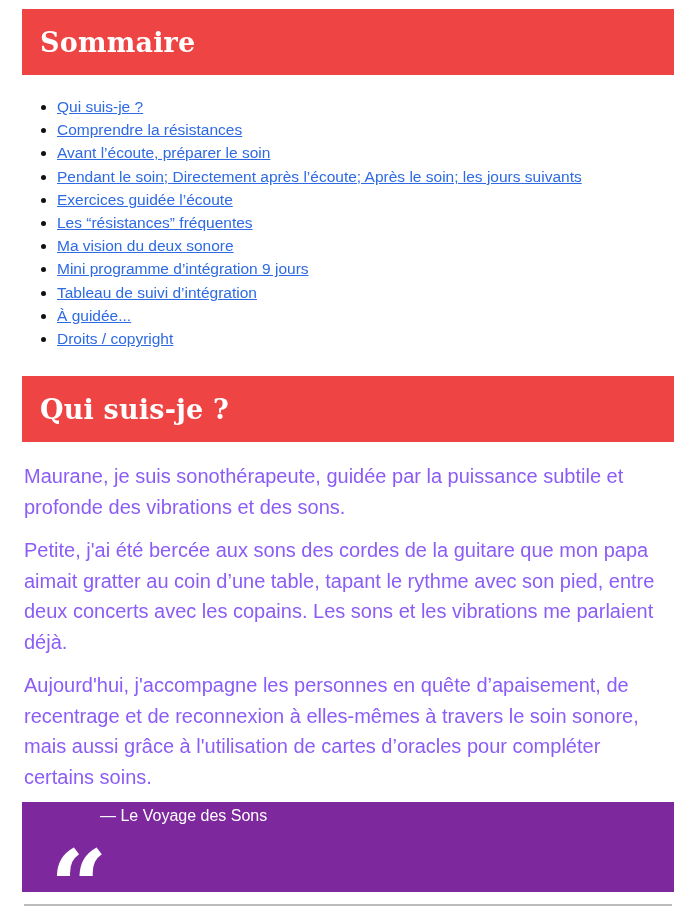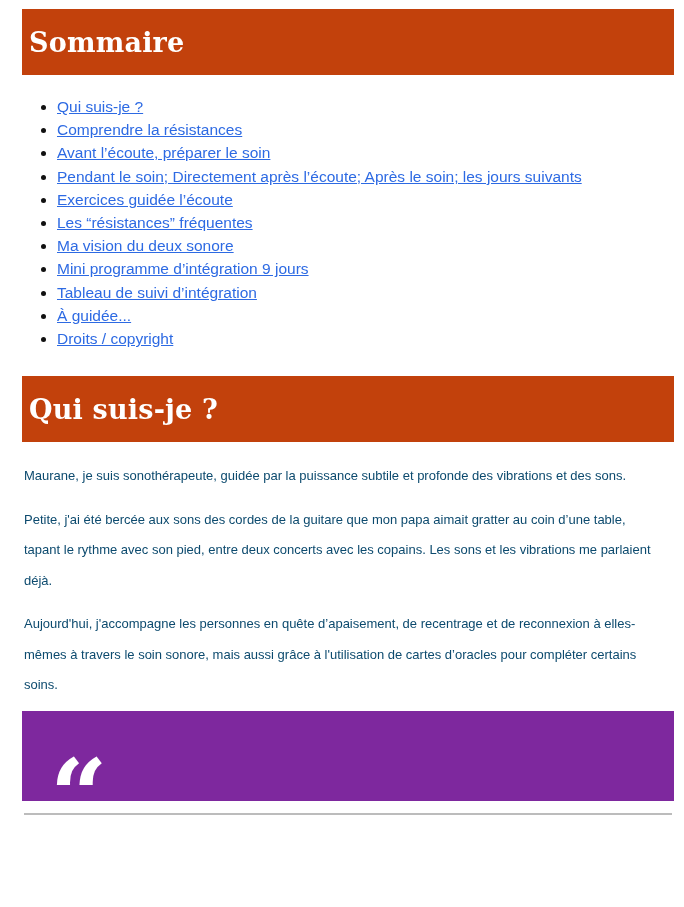--- a/index.html
+++ b/index.html
@@ -12,24 +12,24 @@
     height: 907px;
     overflow: hidden;
     font-family: "Liberation Sans", sans-serif;
     color: #161616;
   }
   .bar {
     box-sizing: border-box;
     margin-left: 22px;
     width: 652px;
     height: 66px;
-    background: #c2410c;
+    background: #ef4444;
     display: flex;
     align-items: center;
-    padding-left: 7px;
+    padding-left: 18px;
   }
   .bar .bar-title {
     color: #ffffff;
     font-family: "DejaVu Serif", "Liberation Serif", serif;
     font-weight: 700;
     font-size: 27px;
     letter-spacing: 0.2px;
   }
   #sommaire-bar { margin-top: 9px; }
   #section-bar  { margin-top: 26px; }
@@ -46,23 +46,23 @@
   }
   ul.toc a {
     color: #2d6ae3;
     text-decoration: underline;
     cursor: pointer;
   }
 
   p.body-par {
     width: 640px;
     margin: 13px 0 0 24px;
-    font-size: 13px;
+    font-size: 20px;
     line-height: 30.5px;
-    color: #0c4a6e;
+    color: #8b5cf6;
   }
   p.body-par.first { margin-top: 19px; }
 
   .quote {
     position: relative;
     box-sizing: border-box;
     margin: 10px 0 0 22px;
     width: 652px;
     height: 90px;
     background: #7e289e;
@@ -125,15 +125,16 @@
 <header id="section-bar" class="bar">
   <span class="bar-title">Qui suis-je ?</span>
 </header>
 
 <p class="body-par first">Maurane, je suis sonothérapeute, guidée par la puissance subtile et profonde des vibrations et des sons.</p>
 <p class="body-par">Petite, j'ai été bercée aux sons des cordes de la guitare que mon papa aimait gratter au coin d’une table, tapant le rythme avec son pied, entre deux concerts avec les copains. Les sons et les vibrations me parlaient déjà.</p>
 <p class="body-par">Aujourd'hui, j'accompagne les personnes en quête d’apaisement, de recentrage et de reconnexion à elles-mêmes à travers le soin sonore, mais aussi grâce à l'utilisation de cartes d’oracles pour compléter certains soins.</p>
 
 <figure class="quote" style="margin-right:0;">
   <span class="quote-mark">“</span>
+  <div class="quote-attr">— Le Voyage des Sons</div>
 </figure>
 
 <hr class="divider">
 
 </body></html>

